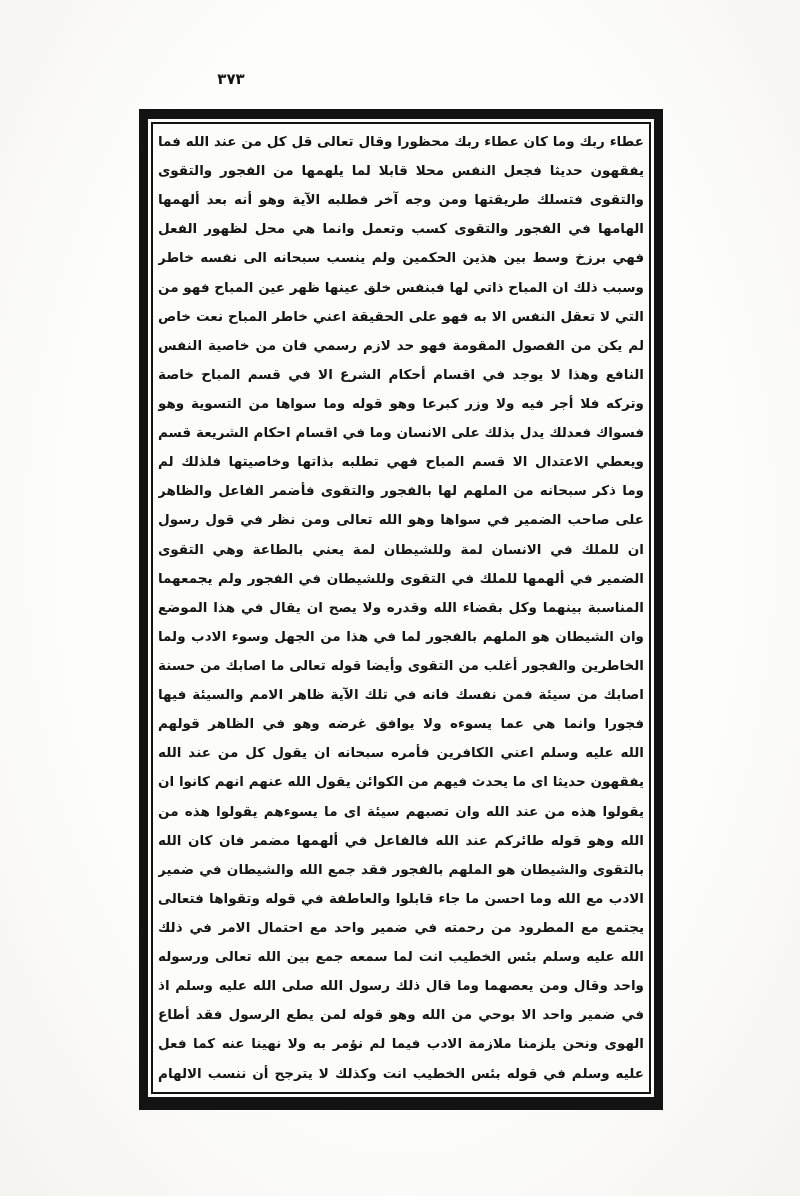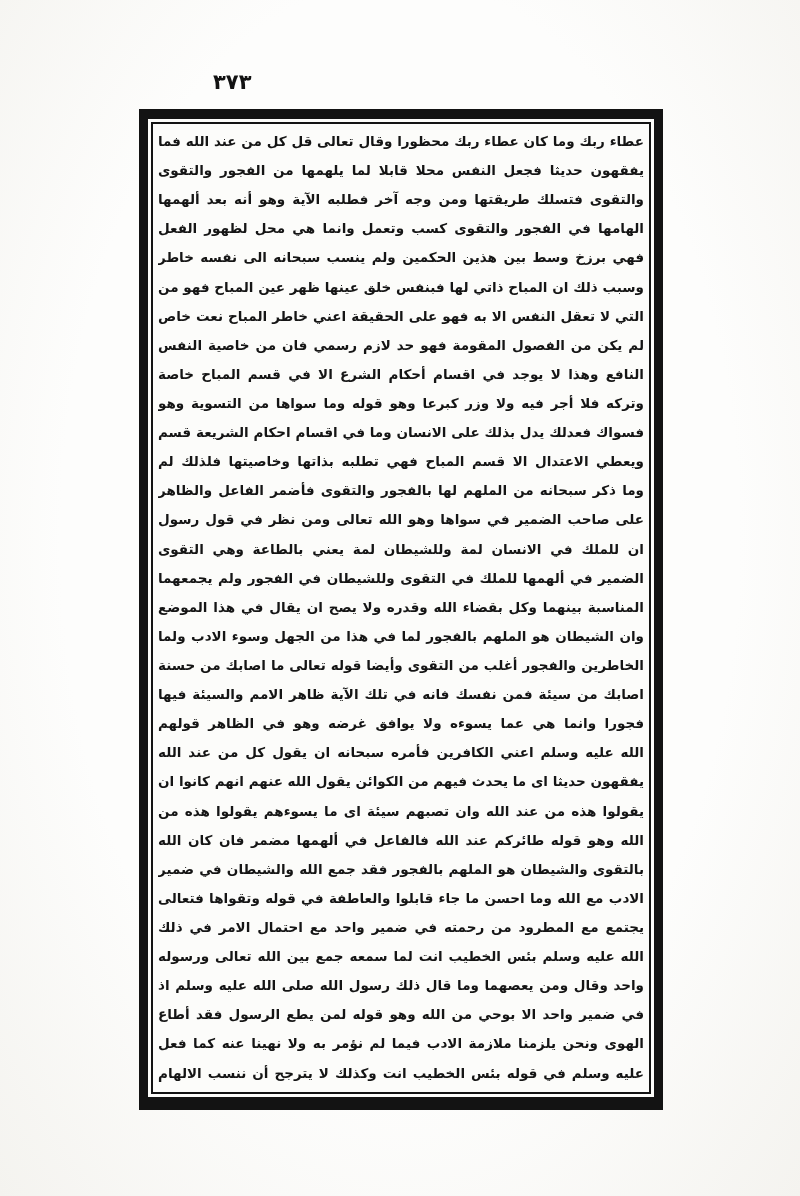--- a/index.html
+++ b/index.html
@@ -13,21 +13,21 @@
     background: radial-gradient(ellipse at 50% 45%, #fdfdfc 60%, #f4f3ef 100%);
     font-family: "DejaVu Sans", sans-serif;
     color: #141414;
     overflow: hidden;
   }
   .page-number {
     position: absolute;
     top: 70px;
     left: 213px;
     width: 36px;
-    font-size: 21px;
+    font-size: 15px;
     font-weight: bold;
     letter-spacing: 1px;
     text-align: center;
     color: #121212;
   }
   .frame-outer {
     position: absolute;
     left: 139px;
     top: 109px;
     width: 524px;

